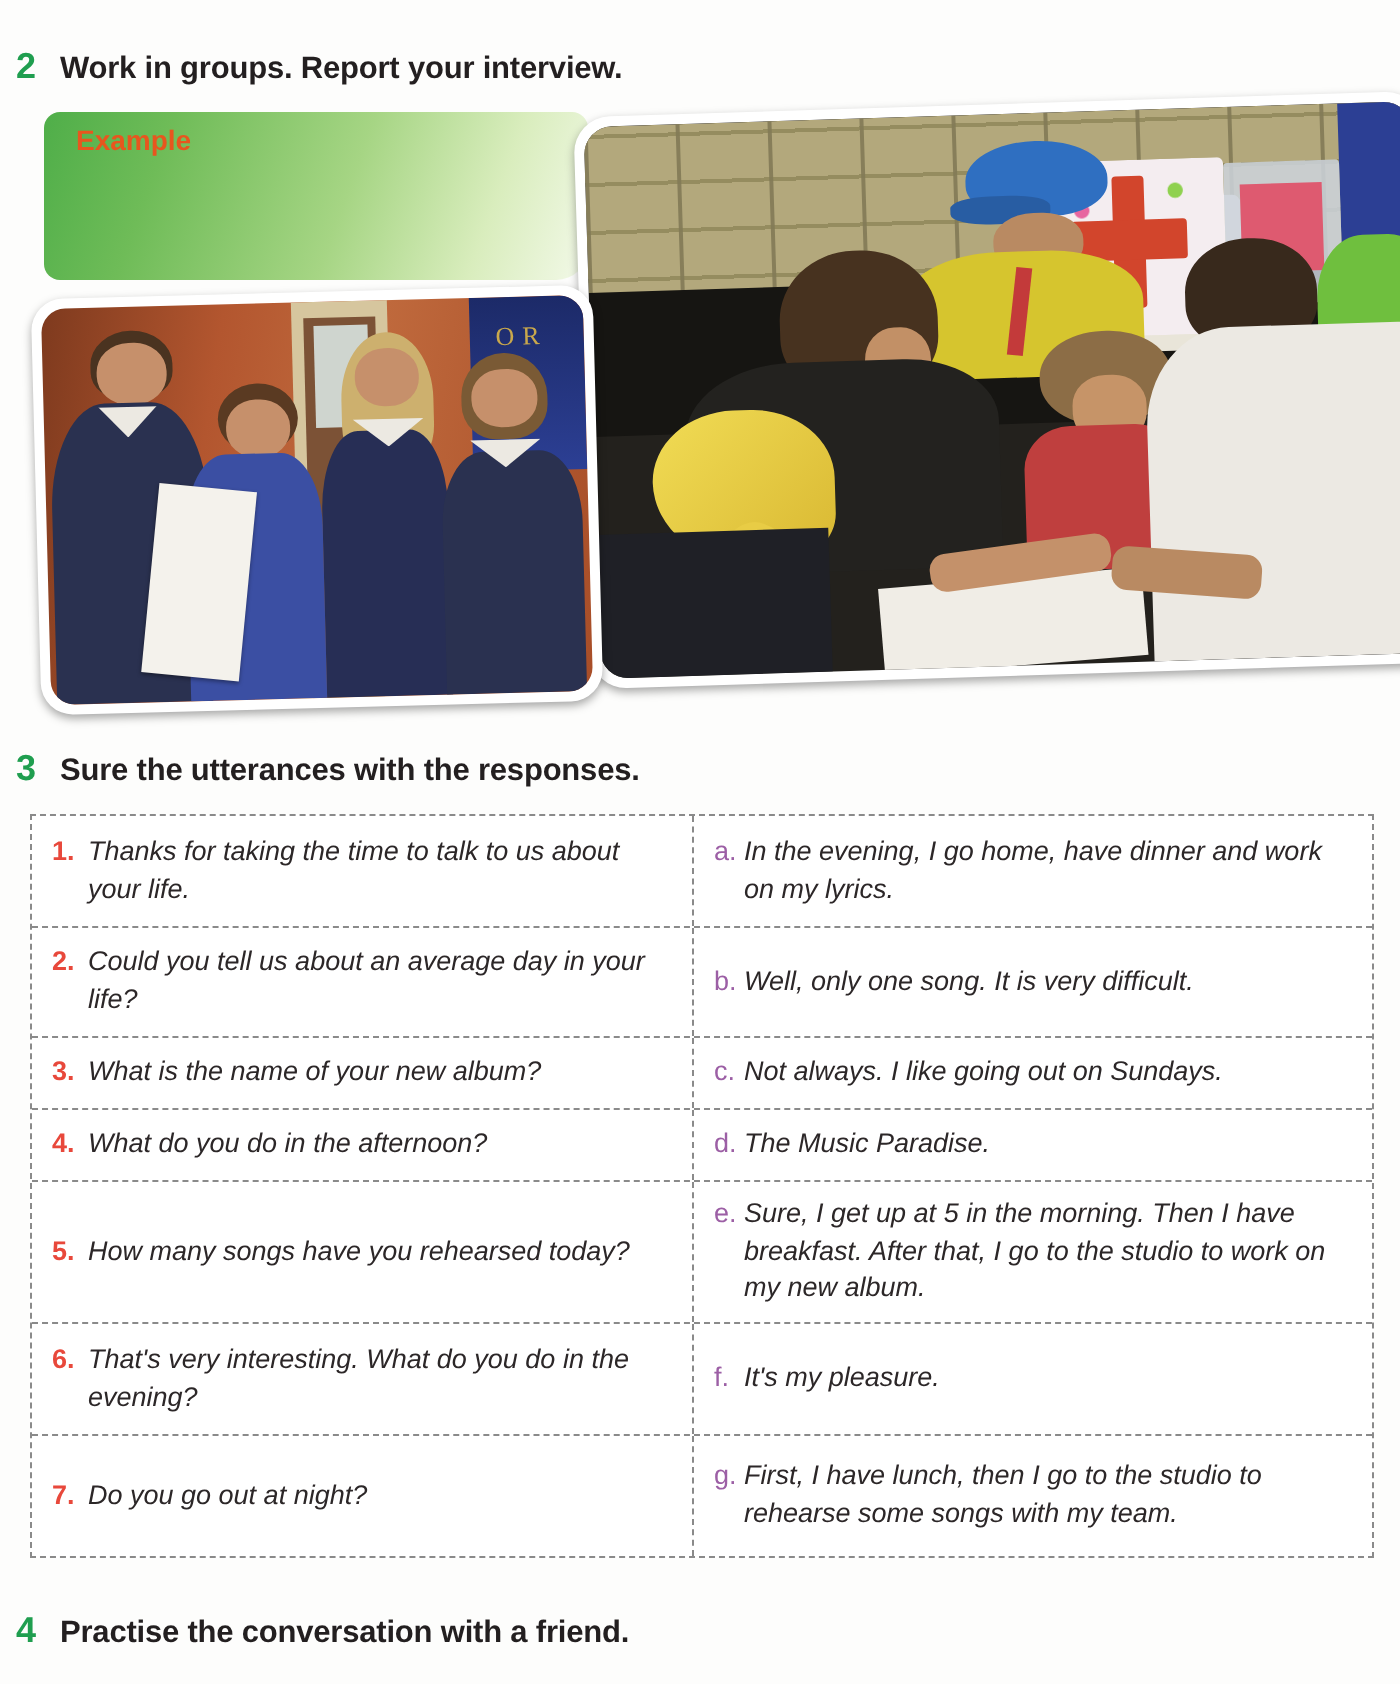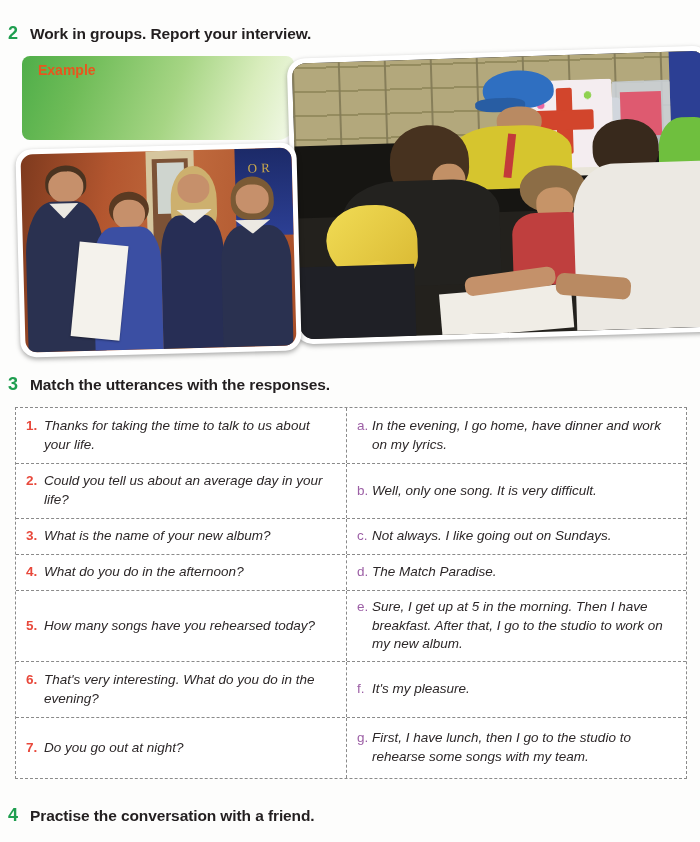--- a/index.html
+++ b/index.html
@@ -190,21 +190,21 @@
       <div class="abs k4-collar"></div>
       <div class="abs k2-hair"></div>
       <div class="abs head k2-head"></div>
       <div class="abs k2-body"></div>
       <div class="abs paper-sheet"></div>
     </div>
   </div>
 
   <div class="ex-header" id="ex3">
     <span class="ex-num">3</span>
-    <span class="ex-title">Match the utterances with the responses.</span>
+    <span class="ex-title">Sure the utterances with the responses.</span>
   </div>
 
   <div class="match-table">
 
     <div class="m-row">
       <div class="cell cell-l">
         <div class="entry">
             <span class="num">1.</span>
             <span class="etext">Thanks for taking the time to talk to us about your life.</span>
           </div>
@@ -250,21 +250,21 @@
     <div class="m-row">
       <div class="cell cell-l">
         <div class="entry">
             <span class="num">4.</span>
             <span class="etext">What do you do in the afternoon?</span>
           </div>
       </div>
       <div class="cell cell-r">
         <div class="entry">
             <span class="let">d.</span>
-            <span class="etext">The Match Paradise.</span>
+            <span class="etext">The Music Paradise.</span>
           </div>
       </div>
     </div>
 
     <div class="m-row">
       <div class="cell cell-l">
         <div class="entry">
             <span class="num">5.</span>
             <span class="etext">How many songs have you rehearsed today?</span>
           </div>

